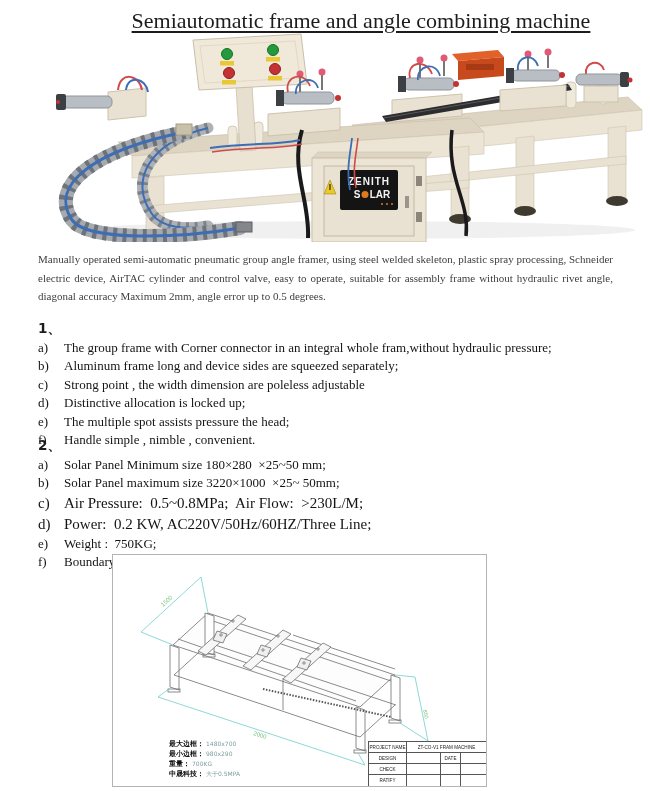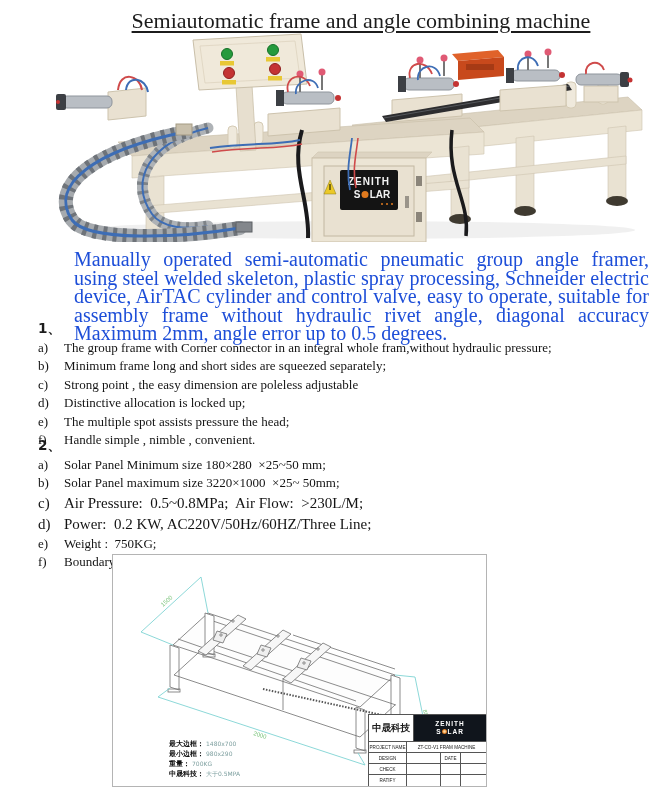--- a/index.html
+++ b/index.html
@@ -9,21 +9,21 @@
     font-family:"Liberation Serif", serif; color:#1c1c1c; overflow:hidden;
   }
   .doc-title {
     position:absolute; top:8px; left:0; width:100%; text-align:center;
     font-size:22px; font-weight:normal;margin-left:36px;
   }
   .doc-title span { text-decoration:underline; text-underline-offset:3px; }
   .photo-wrap { position:absolute; top:30px; left:0; width:650px; height:212px; }
   .intro {
     position:absolute; top:250px; left:38px; width:575px;
-    font-size:20px; line-height:18.6px; text-align:justify; color:#1d4ed8;margin-left:36px;
+    font-size:11px; line-height:18.6px; text-align:justify; color:#404040;
   }
   .list-block { position:absolute; left:38px; width:580px; }
   .features-block { top:320px; }
   .specs-block { top:437px; }
   .list-heading { display:flex; font-weight:bold; font-size:13.6px; line-height:17px; margin-bottom:3px; }
   .list-heading .num { width:24px; }
   .list-item { display:flex; font-size:13px; line-height:15.8px; margin-bottom:2.6px; color:#141414; }
   .list-item .lbl { width:26px; flex:none; }
   .list-item .txt { flex:1; white-space:pre-wrap; }
   .list-item.large { font-size:15px; line-height:18.5px; }
@@ -228,25 +228,25 @@
   <div class="list-block features-block">
     <div class="list-heading">
       <span class="num cjk">1、</span>
     </div>
     <div class="list-item">
         <span class="lbl">a)</span>
         <span class="txt">The group frame with Corner connector in an integral whole fram,without hydraulic pressure;</span>
       </div>
     <div class="list-item">
         <span class="lbl">b)</span>
-        <span class="txt">Minimum frame long and short sides are squeezed separately;</span>
+        <span class="txt">Aluminum frame long and device sides are squeezed separately;</span>
       </div>
     <div class="list-item">
         <span class="lbl">c)</span>
-        <span class="txt">Strong point , the easy dimension are poleless adjustable</span>
+        <span class="txt">Strong point , the width dimension are poleless adjustable</span>
       </div>
     <div class="list-item">
         <span class="lbl">d)</span>
         <span class="txt">Distinctive allocation is locked up;</span>
       </div>
     <div class="list-item">
         <span class="lbl">e)</span>
         <span class="txt">The multiple spot assists pressure the head;</span>
       </div>
     <div class="list-item">
@@ -356,31 +356,20 @@
           <span class="v">700KG</span>
         </div>
       <div class="cad-label-row">
           <span class="k cjk">中晟科技：</span>
           <span class="v cjk">大于0.5MPA</span>
         </div>
     </div>
 
     
     <div class="title-block">
-      <div class="tb-top">
-        <div class="tb-company">中晟科技</div>
-        <div class="tb-logo">
-          <span class="l1">ZENITH</span>
-          <span class="l2">
-              <span>S</span>
-              <span class="sun-dot"></span>
-              <span>LAR</span>
-            </span>
-        </div>
-      </div>
       <div class="tb-row">
         <div class="tb-cell c1">PROJECT NAME</div>
         <div class="tb-cell cv">ZT-CO-V1 FRAM MACHINE</div>
       </div>
       <div class="tb-row">
         <div class="tb-cell c1">DESIGN</div>
         <div class="tb-cell c2"></div>
         <div class="tb-cell c3">DATE</div>
         <div class="tb-cell c4"></div>
       </div>

